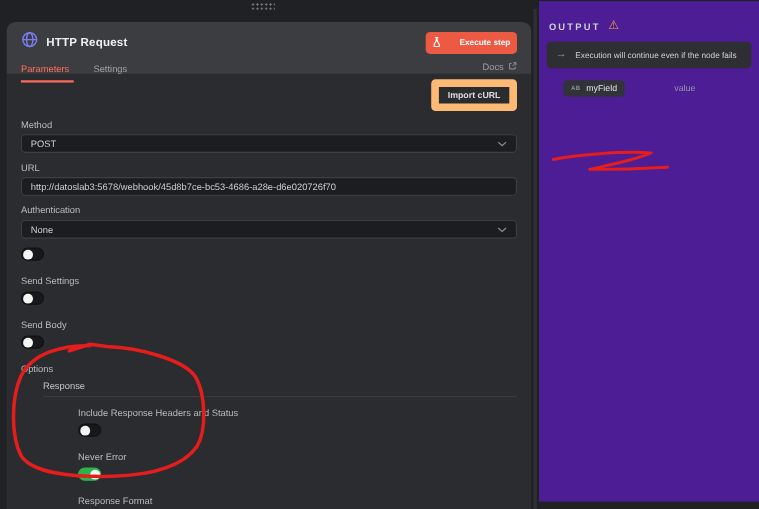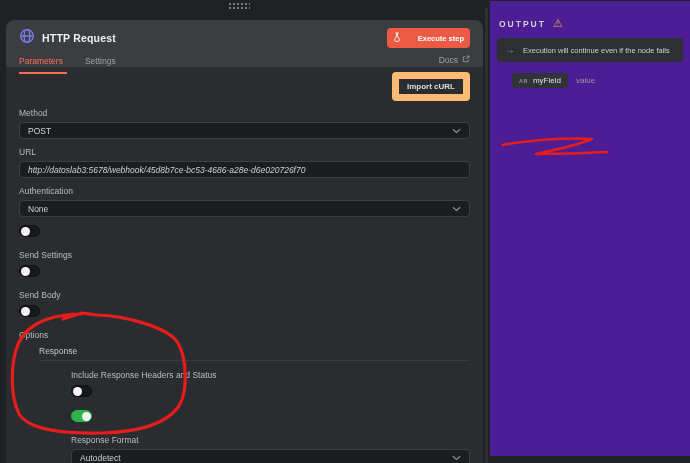--- a/index.html
+++ b/index.html
@@ -55,21 +55,21 @@
     font-family:"Liberation Sans", sans-serif; cursor:pointer;
   }
 
   .field { margin-bottom:8px; }
   .field-label { font-size:8.5px; color:#b9bbbe; margin-bottom:4px; }
   .select, .text-input {
     height:17px; background:#1c1d20; border:1px solid #3e3f43; border-radius:4px;
     display:flex; align-items:center; justify-content:space-between;
     padding:0 8px; font-size:8.5px; color:#cdcfd2; cursor:pointer;
   }
-  .text-input { cursor:text;font-style:italic; }
+  .text-input { cursor:text; }
 
   .toggle {
     position:relative; width:21px; height:12px; border-radius:7px;
     background:#17181b; border:1px solid #101113; cursor:pointer; margin-top:5px;
   }
   .toggle .knob {
     position:absolute; left:1px; top:1px; width:9px; height:9px;
     border-radius:50%; background:#f4f4f5; transition:left .1s;
   }
   .toggle.on { background:#2eb34a; border-color:#2eb34a; }
@@ -103,21 +103,21 @@
   .out-tab + .out-tab { margin-left:18px; }
   .out-tab.active { color:#ff6d5a; }
   .out-tab.active::after { content:""; position:absolute; left:0; right:0; bottom:0; height:2px; background:#ff6d5a; }
   .schema-row { display:flex; align-items:center; gap:8px; margin:11px 0 0 15px; }
   .schema-pill {
     background:#323338; border-radius:4px; padding:3px 7px;
     display:flex; align-items:center; gap:5px; cursor:pointer;
   }
   .type-icon { font-size:5.5px; color:#8e9094; letter-spacing:.5px; font-weight:bold; }
   .schema-name { font-size:8px; color:#e2e4e6; }
-  .schema-value { font-size:8px; color:#97999d; }
+  .schema-value { font-size:8px; color:#97999d;margin-left:37px; }
 
   
   .annotations { position:absolute; left:0; top:0; pointer-events:none; z-index:50; }
 
   .icon-svg { display:block; }
 </style>
 </head>
 <body>
 
 <div class="drag-handle"></div>
@@ -220,20 +220,21 @@
       <div class="group-title">Response</div>
       <hr class="group-rule">
       <div class="group-content">
         <div class="toggle-field">
           <div class="field-label">Include Response Headers and Status</div>
           <div class="toggle">
               <div class="knob"></div>
             </div>
         </div>
         <div class="toggle-field">
+          <div class="field-label">Never Error</div>
           <div class="toggle on">
               <div class="knob"></div>
             </div>
         </div>
         <div class="field">
           <div class="field-label">Response Format</div>
           <div class="select">
             <span>Autodetect</span>
             <span class="icon-svg">
               <svg width="9" height="6" viewBox="0 0 10 6">

